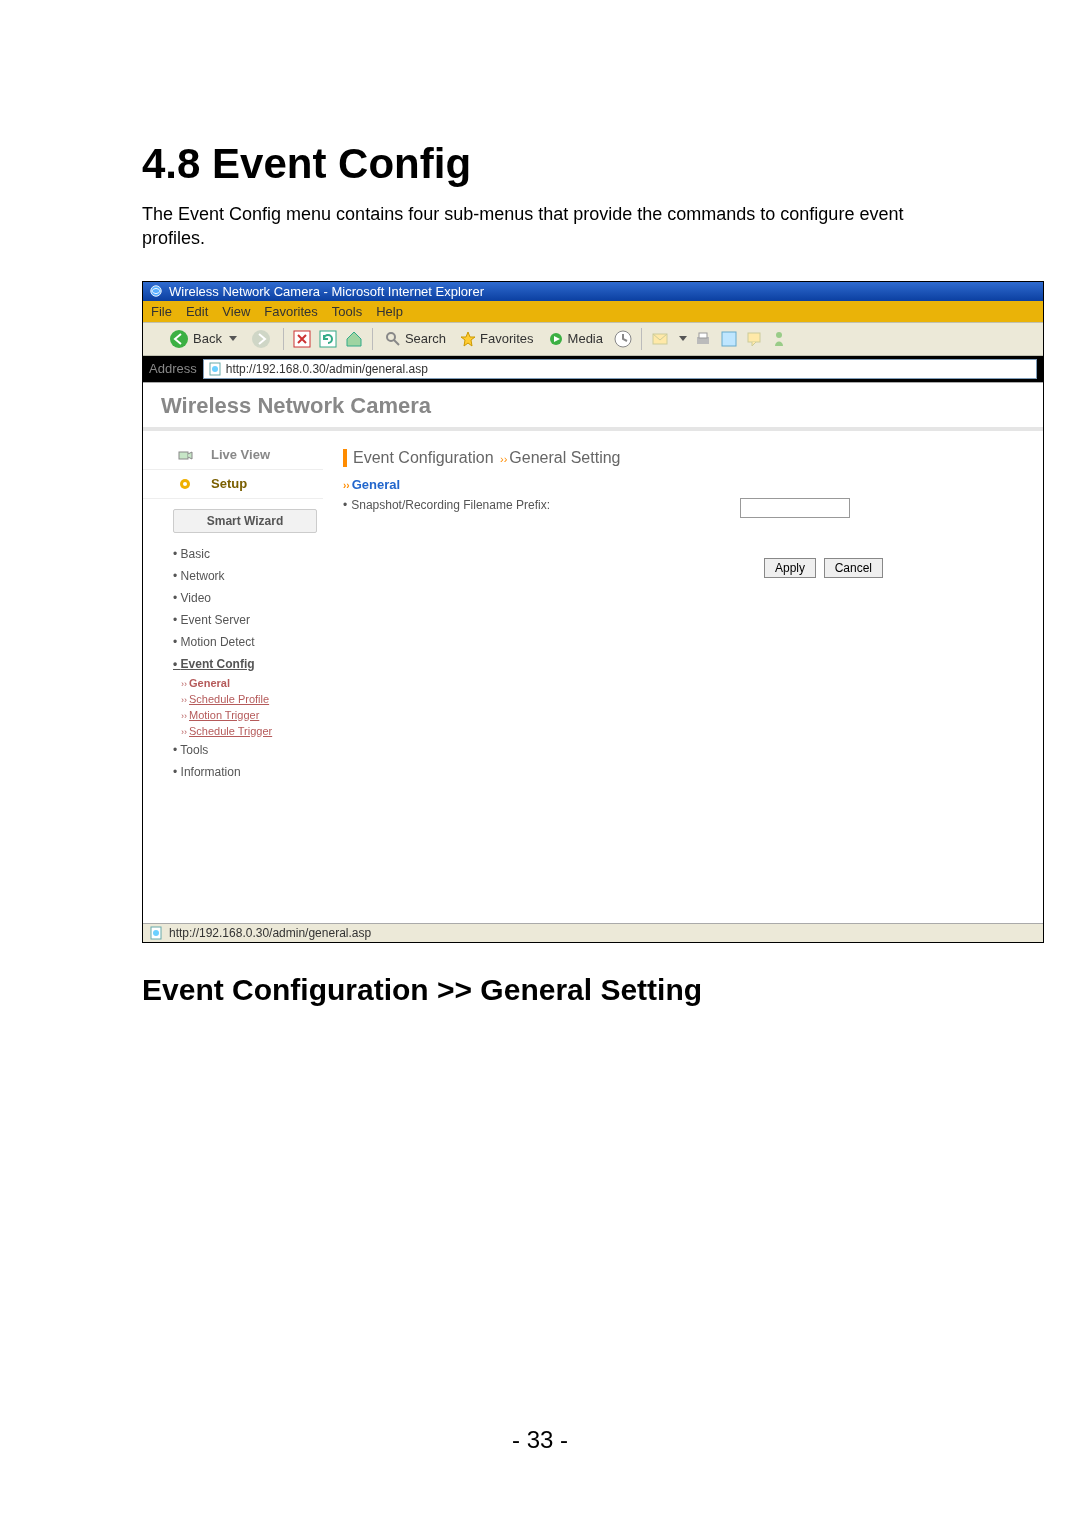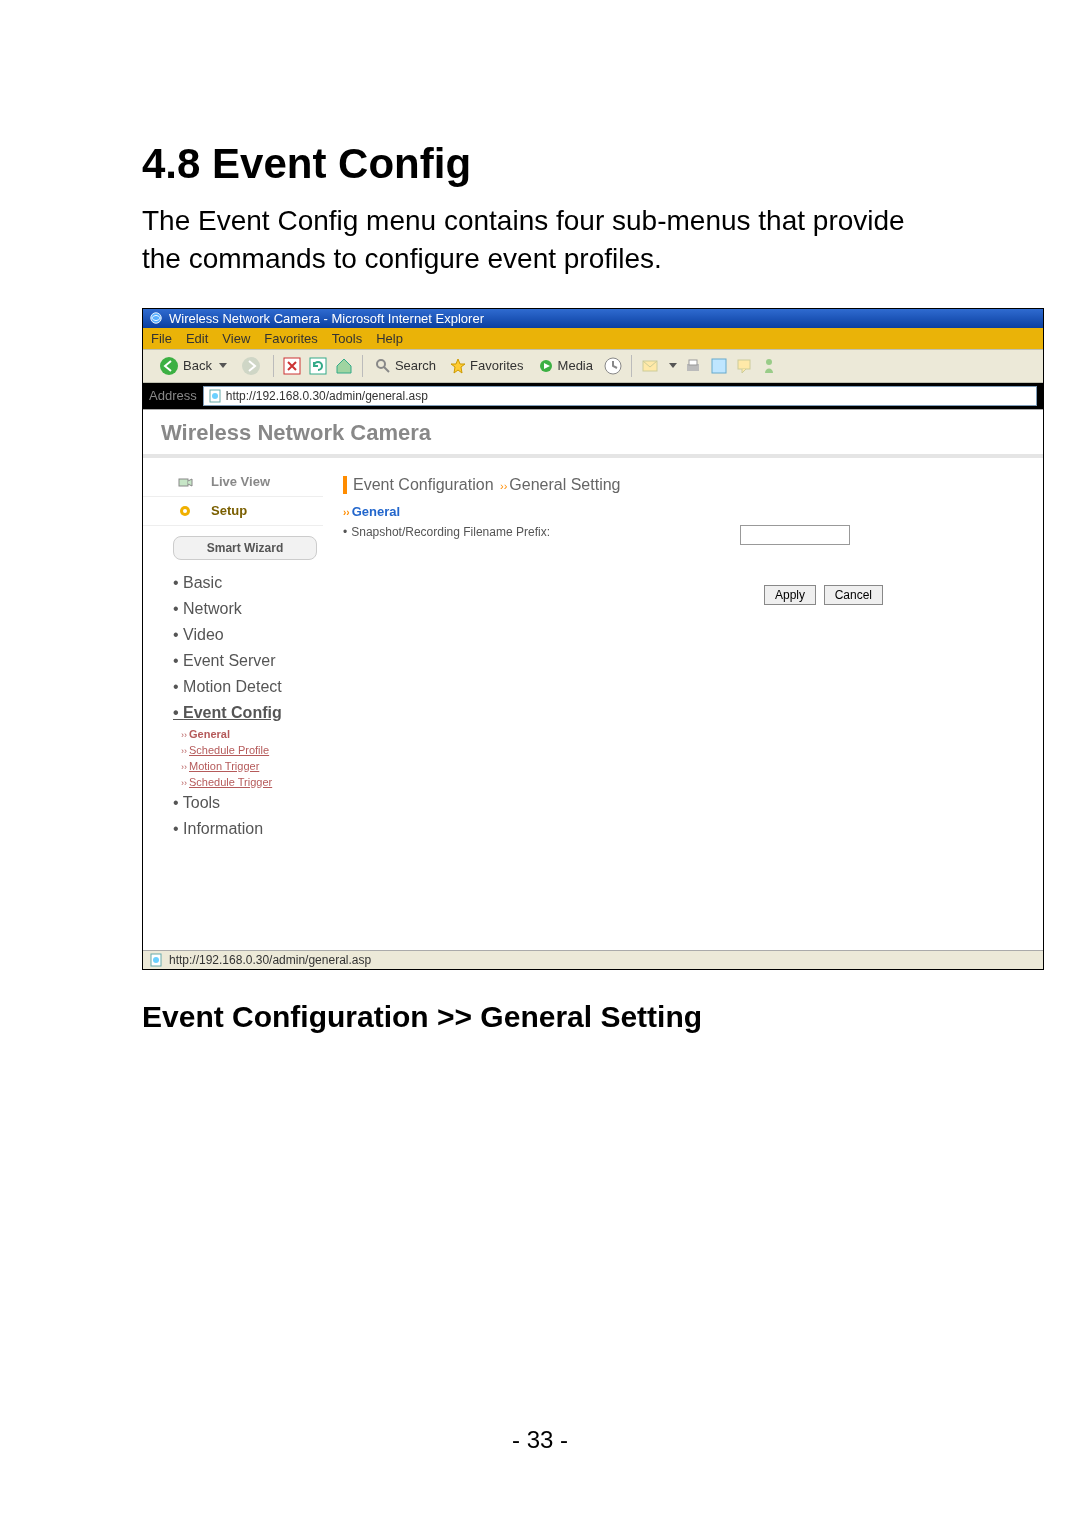--- a/index.html
+++ b/index.html
@@ -16,21 +16,21 @@
     padding: 140px 90px 60px 90px;
     box-sizing: border-box;
     position: relative;
   }
   h1.section-title {
     font-size: 42px;
     font-weight: bold;
     margin: 0 0 14px 0;
   }
   .intro {
-    font-size: 28px;
+    font-size: 18px;
     line-height: 1.35;
     margin: 12px 0 30px 0;
   }
 
   
   .screenshot {
     width: 900px;
     border: 1px solid #000;
     font-family: Tahoma, Arial, sans-serif;
     font-size: 13px;
@@ -65,21 +65,21 @@
     border-bottom: 1px solid #c0c0b0;
     font-size: 13px;
   }
   .menubar span { cursor: default; }
 
   
   .toolbar {
     display: flex;
     align-items: center;
     gap: 6px;
-    padding: 4px 12px;
+    padding: 4px 22px;
     background: #ece9d8;
     border-bottom: 1px solid #c0c0b0;
     font-size: 13px;
   }
   .tb-btn { display:flex; align-items:center; gap:4px; padding:2px 4px; }
   .tb-icon { width:20px; height:20px; display:flex; align-items:center; justify-content:center; }
   .tb-icon.sm { width:16px; height:16px; }
   .tb-sep { width:1px; height:22px; background:#bbb; margin:0 2px; }
   .dropdown-caret {
     width:0;height:0;border-left:4px solid transparent;border-right:4px solid transparent;border-top:5px solid #555;margin-left:3px;
@@ -140,31 +140,31 @@
   }
   .side-tab.active { color:#7a5f00; }
   .side-tab .icon { width:16px; height:16px; }
   .side-sub {
     padding:10px 6px 6px 30px;
   }
   .side-btn {
     display:block;
     background:#f2f2f2;
     border:1px solid #ccc;
-    border-radius:8px;
+    border-radius:2px;
     padding:4px 10px;
     font-size:12px;
     color:#555;
     font-weight:bold;
     margin-bottom:10px;
     text-align:center;
   }
   .nav-item {
     padding:4px 0;
-    font-size:16px;
+    font-size:12px;
     color:#666;
   }
   .nav-item a { color:#555; text-decoration:none; }
   .nav-item.active a { color:#555; text-decoration:underline; font-weight:bold; }
   .sub-nav { margin-left:8px; }
   .sub-nav .sub {
     font-size:11px;
     color:#b55a5a;
     padding:2px 0;
   }

